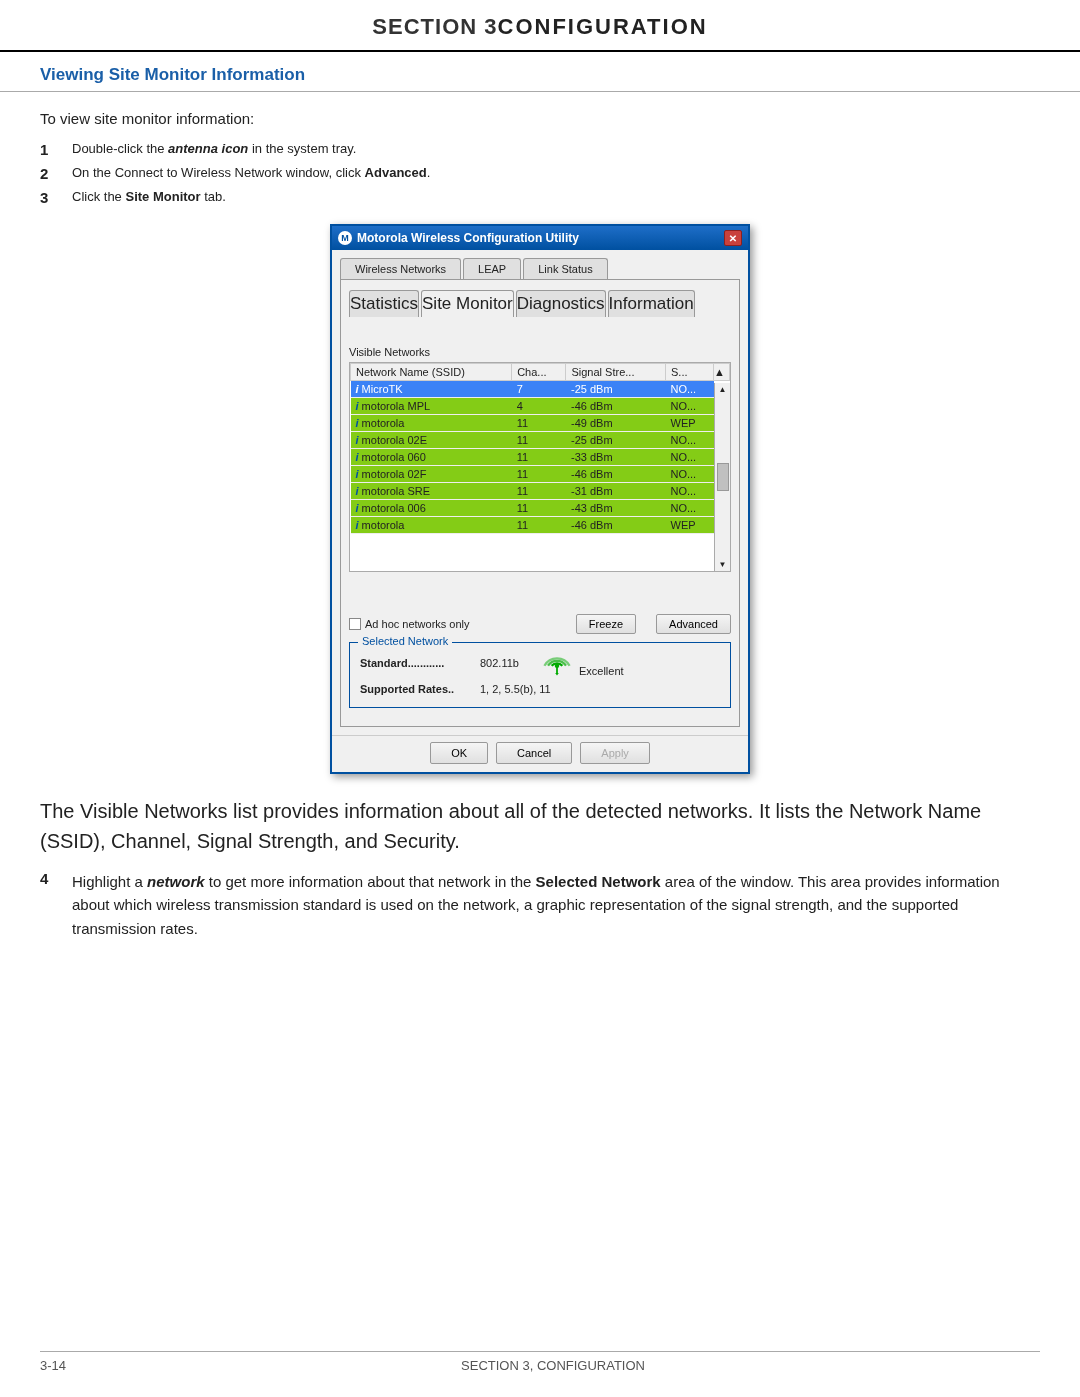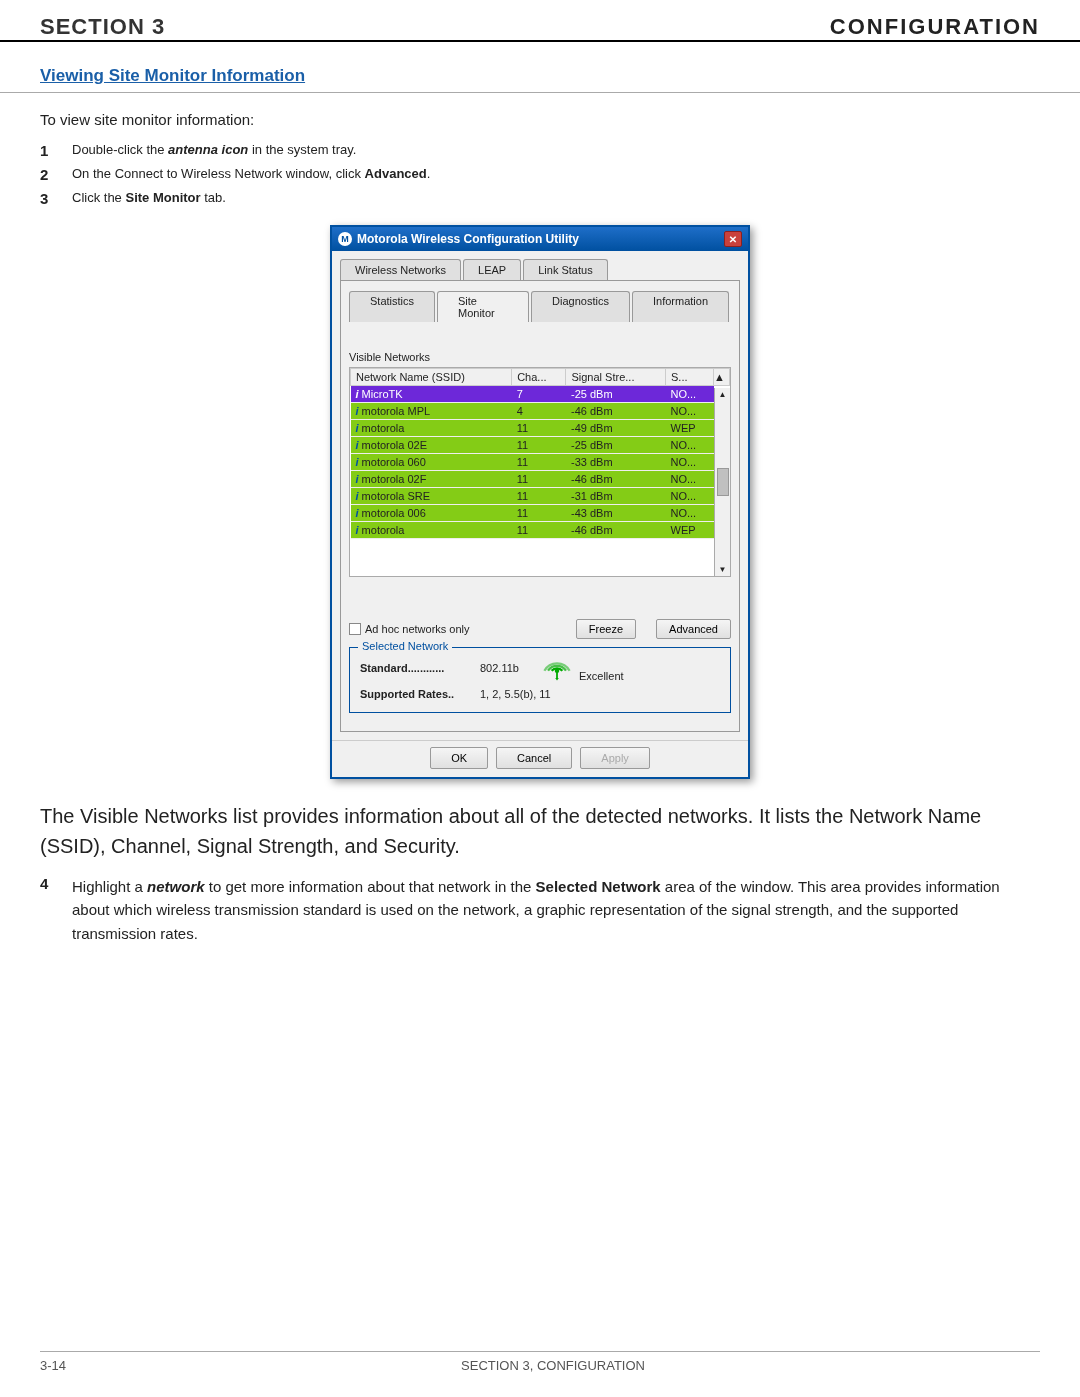--- a/index.html
+++ b/index.html
@@ -9,25 +9,25 @@
       background: #ffffff;
       font-family: Arial, Helvetica, sans-serif;
       font-size: 15px;
       color: #222;
       position: relative;
     }
 
     
     .page-header {
       display: flex;
-      justify-content: space-between;
-      align-items: center;
-      padding: 14px 40px 0 40px;
+      justify-content: center;
+      align-items: center;
+      padding: 14px 40px 10px 40px;
       border-bottom: 2px solid #000;
-      margin-bottom: 24px;
+      margin-bottom: 13px;
     }
     .header-section {
       font-size: 22px;
       font-weight: bold;
       color: #333;
       letter-spacing: 1px;
       text-transform: uppercase;
     }
     .header-configuration {
       font-size: 22px;
@@ -38,21 +38,20 @@
     }
 
     
     .section-title {
       color: #1a5fa8;
       font-size: 17px;
       font-weight: bold;
       padding: 0 40px 6px 40px;
       border-bottom: 1px solid #aaa;
       margin-bottom: 18px;
-      text-decoration: underline;
     }
 
     
     .content {
       padding: 0 40px;
     }
     .intro-text {
       margin-bottom: 14px;
       font-size: 15px;
     }
@@ -147,24 +146,24 @@
       padding: 4px 14px;
       border: 1px solid #999;
       background: #e0e0e0;
       font-size: 11px;
       cursor: pointer;
       border-bottom: none;
       border-radius: 3px 3px 0 0;
       margin-right: 2px;
     }
     .tab2 {
-      padding: 3px 20px;
+      padding: 3px 0;
       border: 1px solid #999;
       background: #e0e0e0;
-      font-size: 11px;
+      font-size: 17px;
       cursor: pointer;
       border-bottom: none;
       border-radius: 3px 3px 0 0;
       margin-right: 2px;
       margin-top: 2px;
     }
     .tab2.active {
       background: #f0f0f0;
       font-weight: normal;
     }
@@ -195,21 +194,21 @@
       border: 1px solid #ccc;
       padding: 2px 5px;
       text-align: left;
       font-weight: normal;
       font-size: 11px;
     }
     .net-table tbody tr {
       background: #84cc16;
     }
     .net-table tbody tr.selected {
-      background: #6d28d9;
+      background: #3b82f6;
       color: #fff;
     }
     .net-table tbody tr td {
       padding: 2px 5px;
       border-bottom: 1px solid #eee;
       font-size: 11px;
     }
     .net-icon {
       color: #0050a0;
       font-weight: bold;

